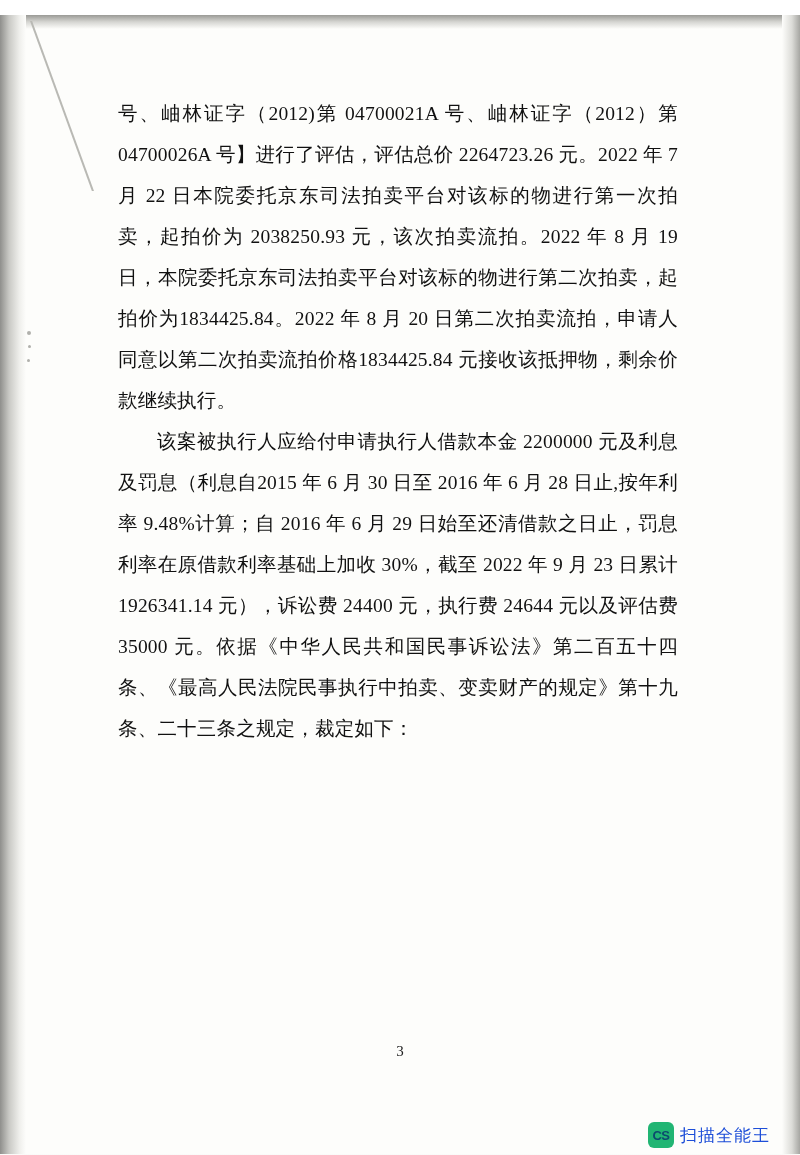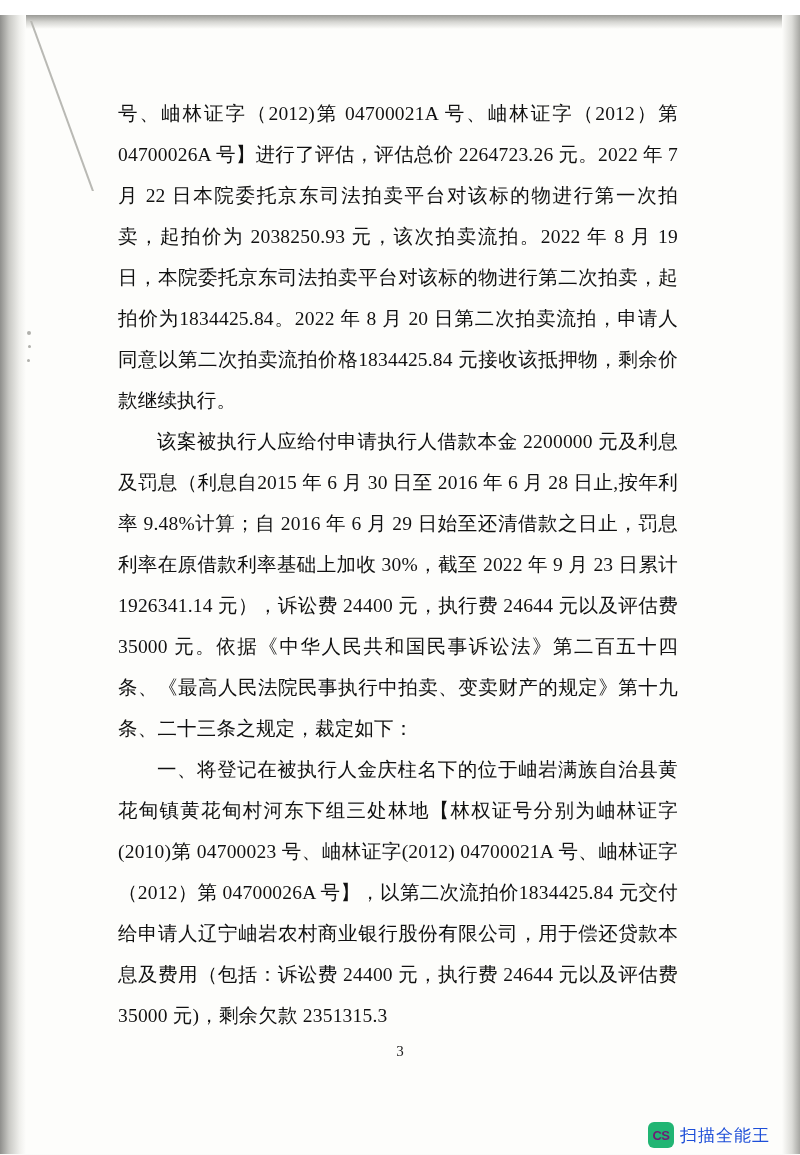--- a/index.html
+++ b/index.html
@@ -109,21 +109,21 @@
     bottom: 22px;
     display: flex;
     align-items: center;
     gap: 6px;
   }
   .watermark .cs-badge {
     width: 26px;
     height: 26px;
     border-radius: 6px;
     background: #21b573;
-    color: #701a75;
+    color: #0c4a6e;
     font-family: "Liberation Sans", sans-serif;
     font-size: 13px;
     font-weight: bold;
     display: flex;
     align-items: center;
     justify-content: center;
     letter-spacing: -0.5px;
   }
   .watermark .cs-text {
     font-family: "Liberation Sans", sans-serif;
@@ -142,21 +142,20 @@
   <div class="scan-edge-right"></div>
   <div class="scan-edge-bottom"></div>
   <div class="fold-line"></div>
   <div class="speck s1"></div>
   <div class="speck s2"></div>
   <div class="speck s3"></div>
 
   <div class="doc-body">
     <p class="para">号、岫林证字（2012)第 04700021A 号、岫林证字（2012）第 04700026A 号】进行了评估，评估总价 2264723.26 元。2022 年 7 月 22 日本院委托京东司法拍卖平台对该标的物进行第一次拍卖，起拍价为 2038250.93 元，该次拍卖流拍。2022 年 8 月 19 日，本院委托京东司法拍卖平台对该标的物进行第二次拍卖，起拍价为1834425.84。2022 年 8 月 20 日第二次拍卖流拍，申请人同意以第二次拍卖流拍价格1834425.84 元接收该抵押物，剩余价款继续执行。</p>
     <p class="para indent">该案被执行人应给付申请执行人借款本金 2200000 元及利息及罚息（利息自2015 年 6 月 30 日至 2016 年 6 月 28 日止,按年利率 9.48%计算；自 2016 年 6 月 29 日始至还清借款之日止，罚息利率在原借款利率基础上加收 30%，截至 2022 年 9 月 23 日累计 1926341.14 元），诉讼费 24400 元，执行费 24644 元以及评估费 35000 元。依据《中华人民共和国民事诉讼法》第二百五十四条、《最高人民法院民事执行中拍卖、变卖财产的规定》第十九条、二十三条之规定，裁定如下：</p>
-    <p class="para indent">一、将登记在被执行人金庆柱名下的位于岫岩满族自治县黄花甸镇黄花甸村河东下组三处林地【林权证号分别为岫林证字(2010)第 04700023 号、岫林证字(2012) 04700021A 号、岫林证字（2012）第 04700026A 号】，以第二次流拍价1834425.84 元交付给申请人辽宁岫岩农村商业银行股份有限公司，用于偿还贷款本息及费用（包括：诉讼费 24400 元，执行费 24644 元以及评估费 35000 元)，剩余欠款 2351315.3</p>
   </div>
 
   <div class="page-number">3</div>
 
   <div class="watermark">
     <div class="cs-badge">CS</div>
     <div class="cs-text">扫描全能王</div>
   </div>
 
 </div>

